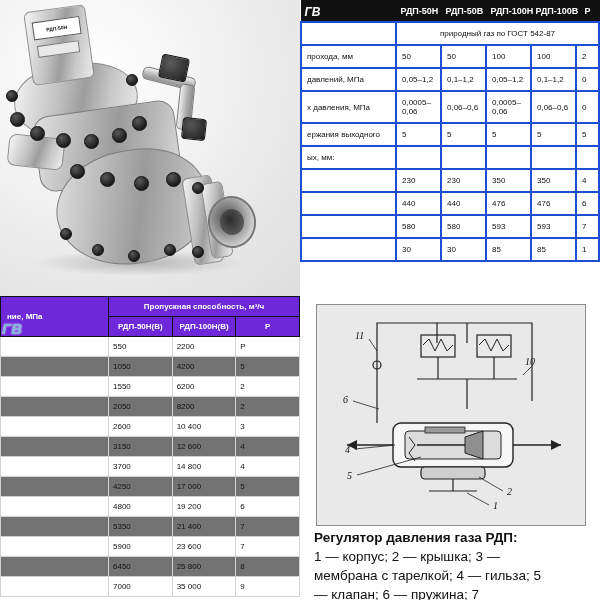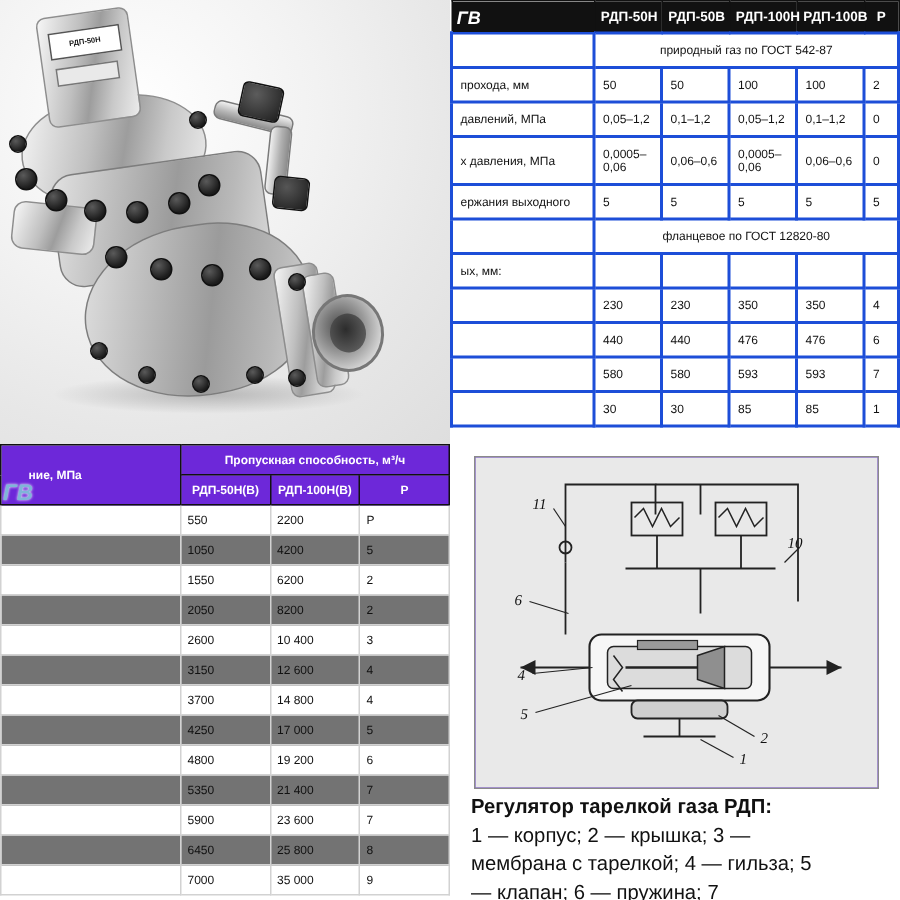--- a/index.html
+++ b/index.html
@@ -151,21 +151,21 @@
   #cap-table tr.alt td{background:#737373;}
   .q3-logo{
     position:absolute;left:2px;top:24px;color:#7fb5d8;font-weight:bold;
     font-size:15px;font-style:italic;text-shadow:0 0 2px #fff;
   }
 
   
   #q4{background:#ffffff;}
   .schem{
     position:absolute;left:16px;top:8px;width:268px;height:220px;
-    background:#8b5cf6;border:1px solid #8a8a8a;
+    background:#b91c1c;border:1px solid #8a8a8a;
   }
   .cap{
     position:absolute;left:14px;top:232px;width:276px;
     font-size:13.5px;line-height:19px;color:#111;
   }
 </style>
 </head>
 <body>
 
 <div class="grid">
@@ -257,24 +257,20 @@
         </tr>
         <tr>
           <td class="lbl">ержания выходного</td>
           <td class="ctr">5</td>
           <td class="ctr">5</td>
           <td class="ctr">5</td>
           <td class="ctr">5</td>
           <td class="ctr">5</td>
         </tr>
         <tr>
-          <td class="lbl"></td>
-          <td class="span" colspan="5">фланцевое по ГОСТ 12820-80</td>
-        </tr>
-        <tr>
           <td class="lbl">ых, мм:</td>
           <td class="ctr"></td>
           <td class="ctr"></td>
           <td class="ctr"></td>
           <td class="ctr"></td>
           <td class="ctr"></td>
         </tr>
         <tr>
           <td class="lbl"></td>
           <td class="ctr">230</td>
@@ -308,21 +304,21 @@
           <td class="ctr">1</td>
         </tr>
       </tbody>
     </table>
   </div>
 
   <div class="cell" id="q3">
     <table id="cap-table">
       <thead>
         <tr>
-          <th rowspan="2" style="width:98px;text-align:left;padding-left:18px;">ние, МПа</th>
+          <th rowspan="2" style="width:98px;text-align:left;padding-left:6px;">ние, МПа</th>
           <th colspan="3">Пропускная способность, м³/ч</th>
         </tr>
         <tr>
           <th style="width:88px;">РДП-50Н(В)</th>
           <th style="width:88px;">РДП-100Н(В)</th>
           <th style="width:16px;">Р</th>
         </tr>
       </thead>
       <tbody>
         <tr>
@@ -461,20 +457,20 @@
         <text x="38" y="34" font-family="Liberation Serif, serif" font-size="10" font-style="italic" fill="#111">11</text>
         <text x="26" y="98" font-family="Liberation Serif, serif" font-size="10" font-style="italic" fill="#111">6</text>
         <text x="208" y="60" font-family="Liberation Serif, serif" font-size="10" font-style="italic" fill="#111">10</text>
         <text x="28" y="148" font-family="Liberation Serif, serif" font-size="10" font-style="italic" fill="#111">4</text>
         <text x="30" y="174" font-family="Liberation Serif, serif" font-size="10" font-style="italic" fill="#111">5</text>
         <text x="190" y="190" font-family="Liberation Serif, serif" font-size="10" font-style="italic" fill="#111">2</text>
         <text x="176" y="204" font-family="Liberation Serif, serif" font-size="10" font-style="italic" fill="#111">1</text>
       </svg>
     </div>
     <div class="cap">
-      <div style="font-weight:bold;">Регулятор тарелкой газа РДП:</div>
+      <div style="font-weight:bold;">Регулятор давления газа РДП:</div>
       <div>1 — корпус; 2 — крышка; 3 —</div>
       <div>мембрана с тарелкой; 4 — гильза; 5</div>
       <div>— клапан; 6 — пружина; 7</div>
     </div>
   </div>
 
 </div>
 
 </body></html>

